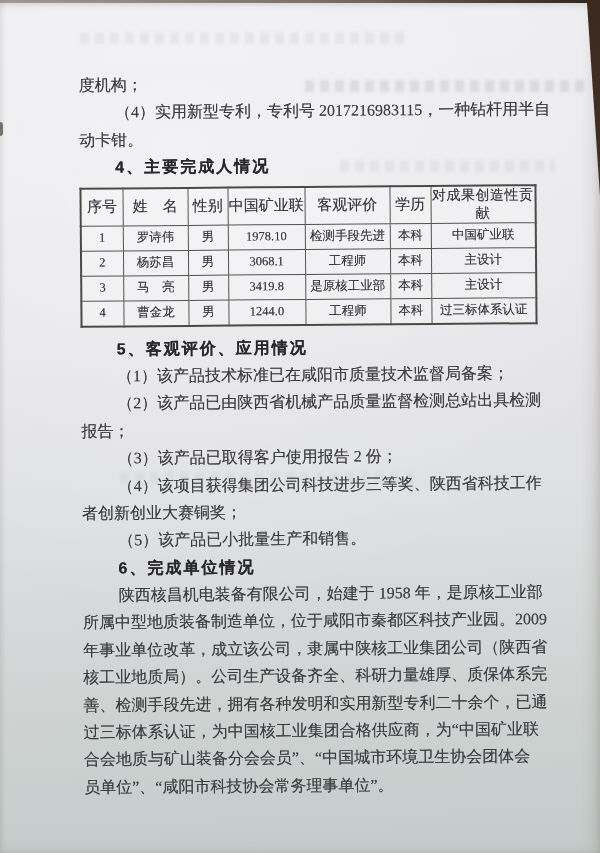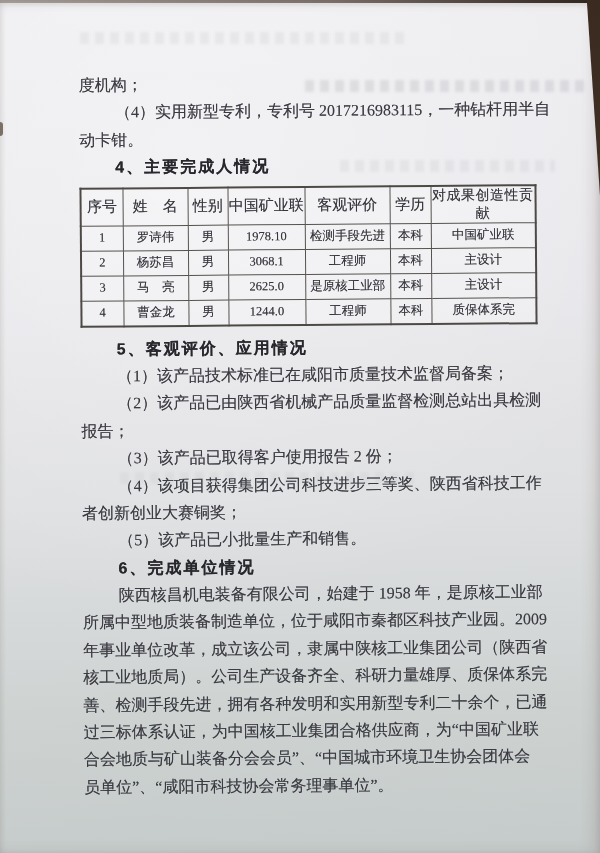--- a/index.html
+++ b/index.html
@@ -122,33 +122,33 @@
                 <td>男</td>
                 <td>3068.1</td>
                 <td>工程师</td>
                 <td>本科</td>
                 <td>主设计</td>
               </tr>
               <tr>
                 <td>3</td>
                 <td>马　亮</td>
                 <td>男</td>
-                <td>2625.0</td>
+                <td>3419.8</td>
                 <td>是原核工业部</td>
                 <td>本科</td>
                 <td>主设计</td>
               </tr>
               <tr>
                 <td>4</td>
                 <td>曹金龙</td>
                 <td>男</td>
                 <td>1244.0</td>
                 <td>工程师</td>
                 <td>本科</td>
-                <td>质保体系完</td>
+                <td>过三标体系认证</td>
               </tr>
             </tbody>
         </table>
         <div id="lower-block">
             <div class="heading indent">5、客观评价、应用情况</div>
             <div class="line indent">（1）该产品技术标准已在咸阳市质量技术监督局备案；</div>
             <div class="line indent">（2）该产品已由陕西省机械产品质量监督检测总站出具检测</div>
             <div class="line">报告；</div>
             <div class="line indent">（3）该产品已取得客户使用报告 2 份；</div>
             <div class="line indent">（4）该项目获得集团公司科技进步三等奖、陕西省科技工作</div>

